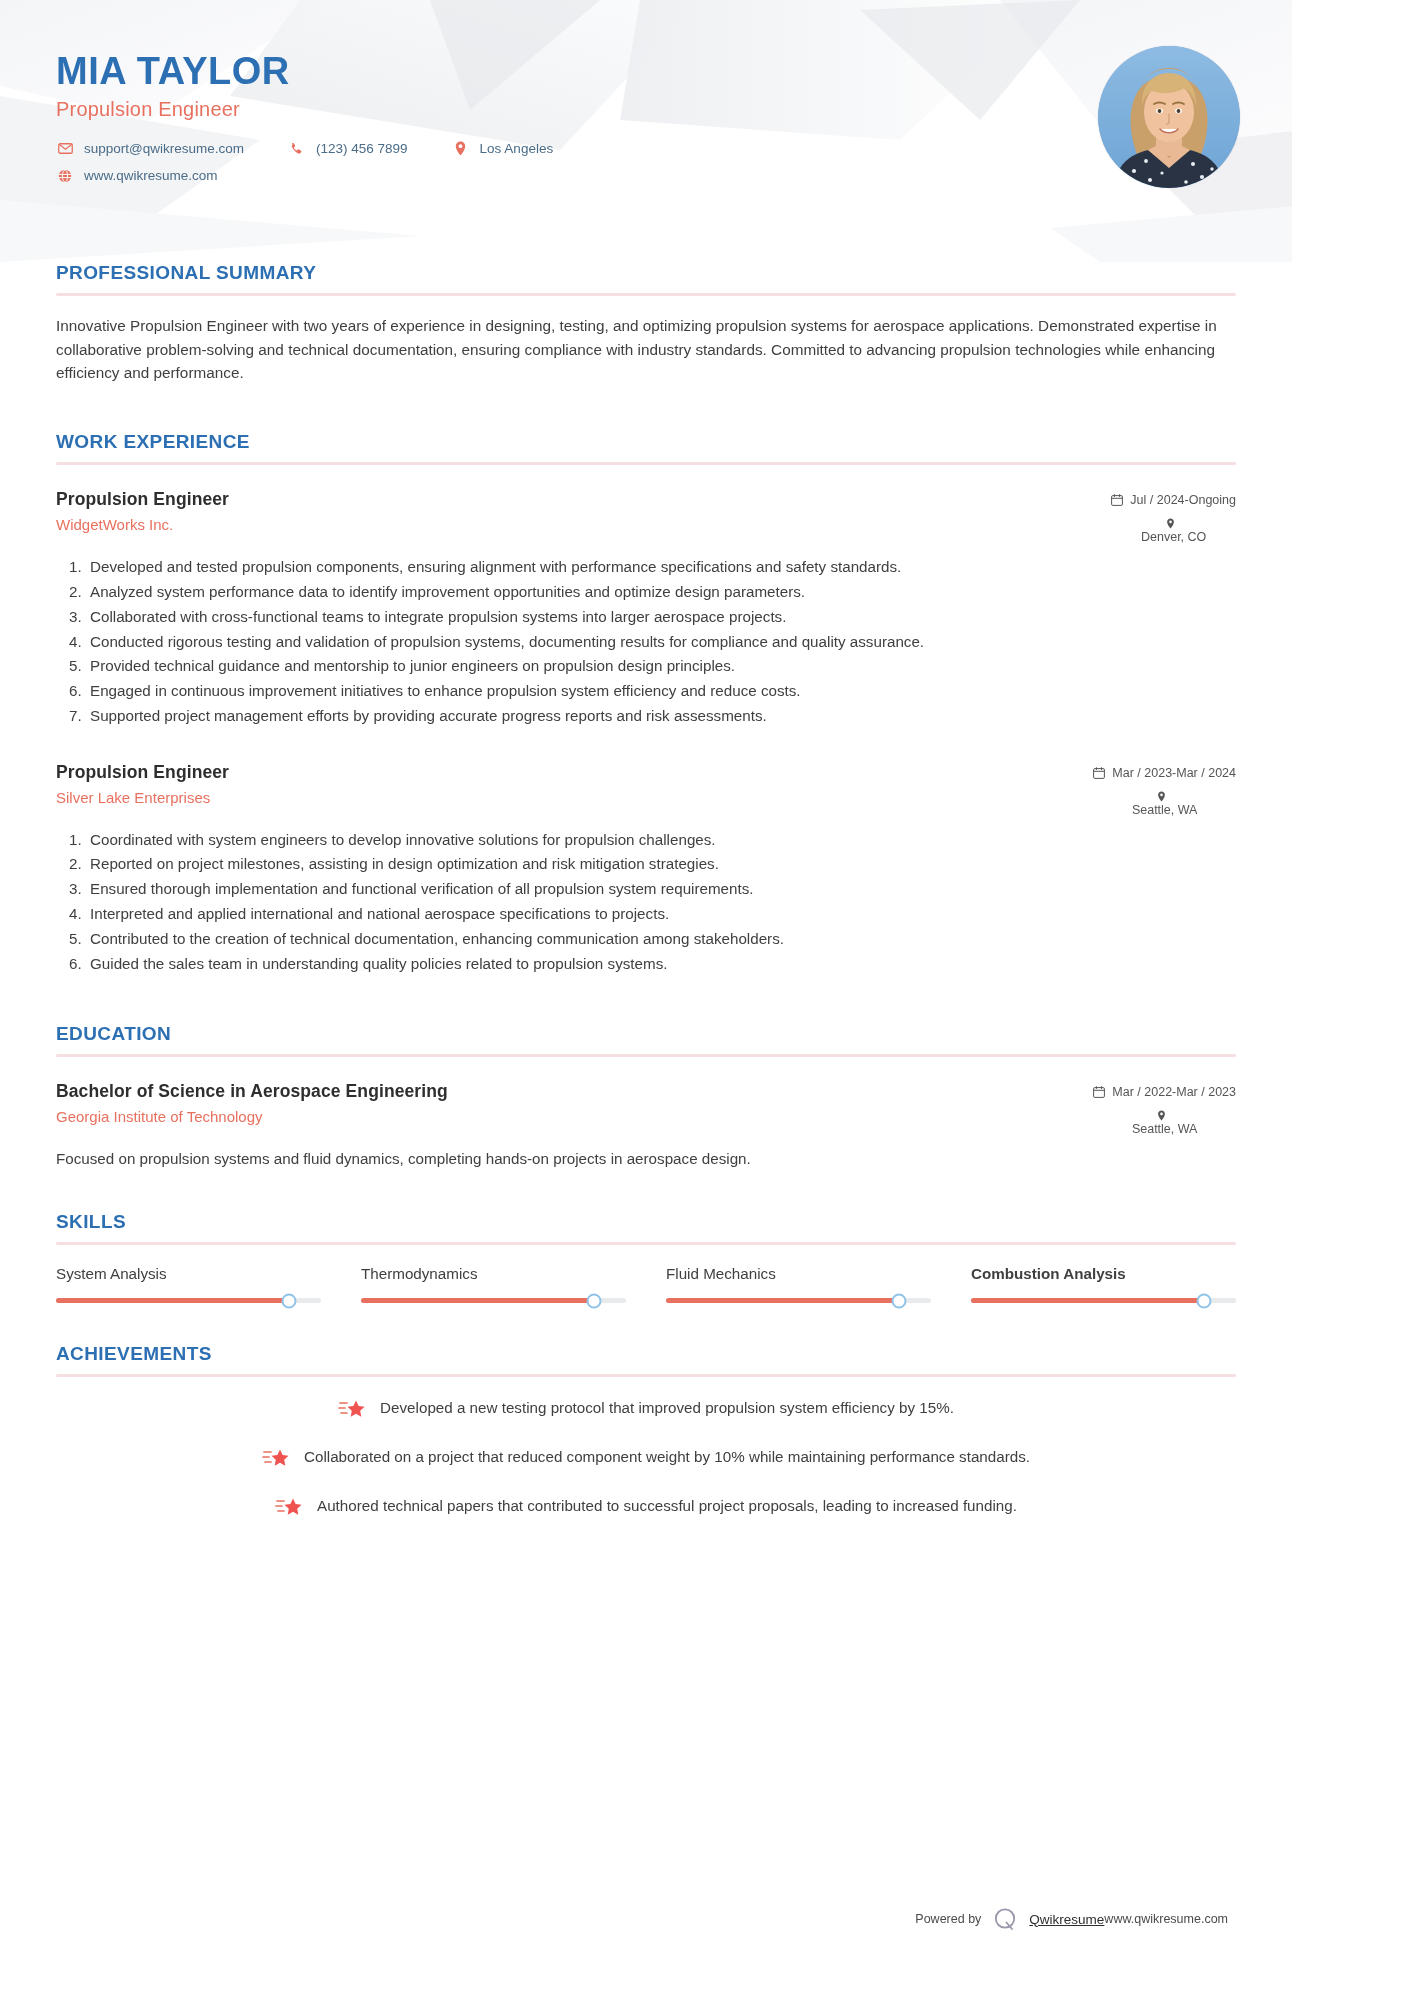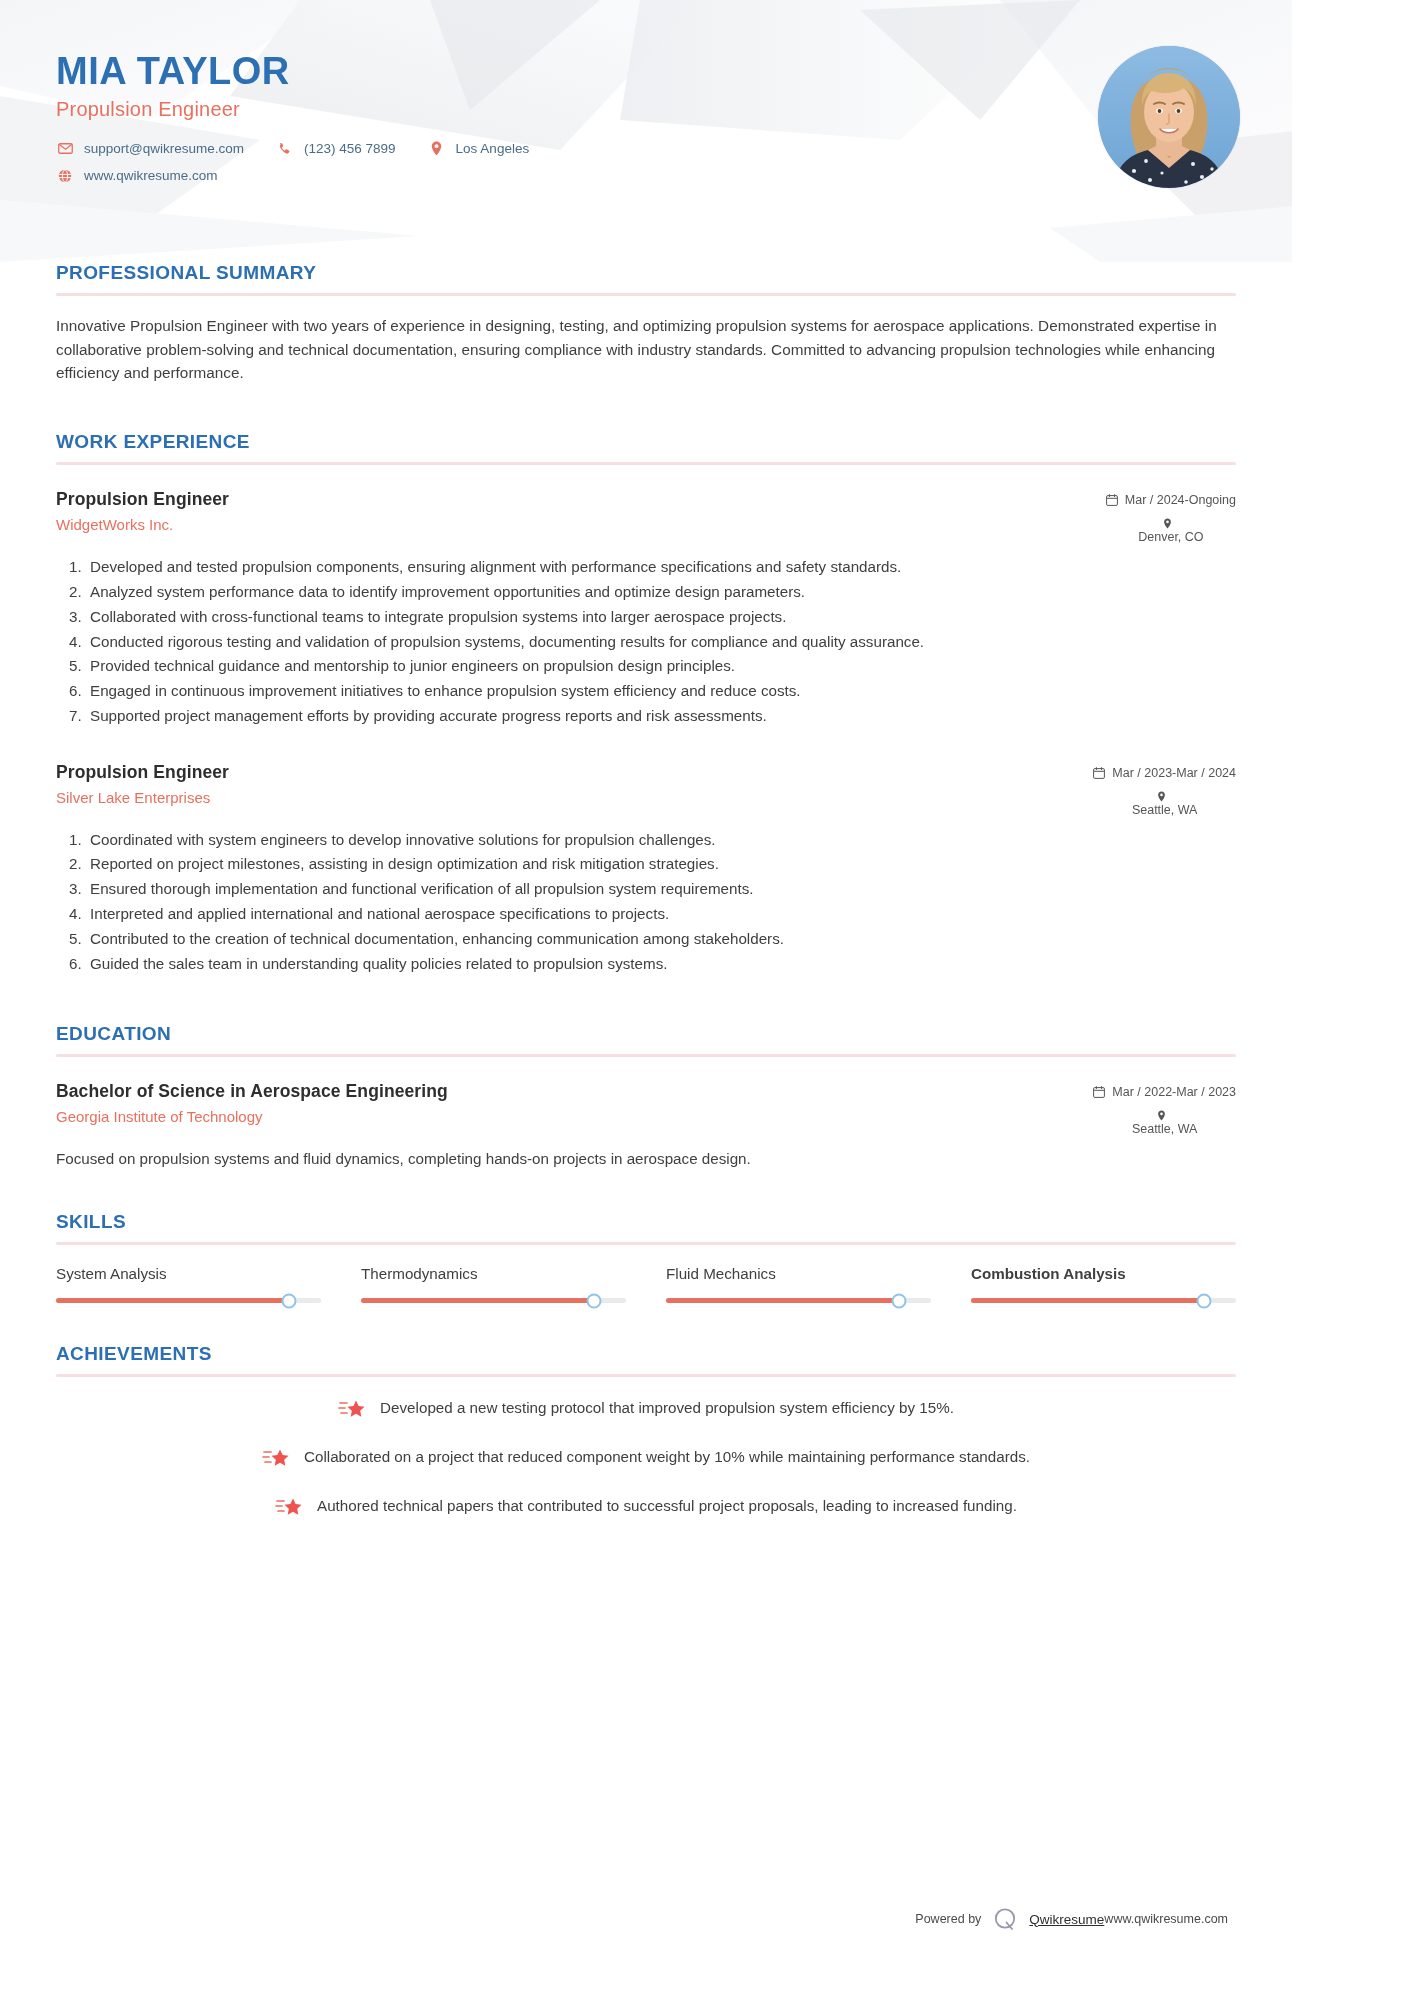--- a/index.html
+++ b/index.html
@@ -18,21 +18,21 @@
 
   
   .header { position: relative; padding: 52px 56px 0 56px; height: 262px; }
   .name {
     font-size: 38px; font-weight: 700; letter-spacing: 0.5px;
     color: #2c6fb3; line-height: 1.05;
   }
   .role { font-size: 20px; color: #e8705f; margin-top: 6px; letter-spacing: .2px; font-weight:400; }
 
   .contact-rows { margin-top: 20px; }
-  .contact-row { display: flex; align-items: center; gap: 4px; margin-bottom: 11px; }
+  .contact-row { display: flex; align-items: center; gap: 16px; margin-bottom: 11px; }
   .contact-item { display:flex; align-items:center; margin-right: 28px; }
   .contact-item .ico { width: 18px; height: 16px; margin-right: 10px; display:flex; align-items:center; justify-content:center; flex:none; }
   .contact-item .txt { font-size: 13.5px; color: #4a6c88; white-space: nowrap; }
 
   .photo {
     position: absolute; right: 52px; top: 46px;
     width: 142px; height: 142px; border-radius: 50%;
     overflow: hidden; background: #7fa9d6;
     box-shadow: 0 0 0 1px rgba(0,0,0,.04);
   }
@@ -259,21 +259,21 @@
           </div>
           <div class="meta">
             <div class="meta-line">
               <span class="ico">
                 <svg width="12" height="12" viewBox="0 0 12 12">
                     <rect x=".6" y="1.6" width="10.8" height="9.8" rx="1.2" fill="none" stroke="#555" stroke-width="1"></rect>
                     <path d="M.6 4.3h10.8" stroke="#555" stroke-width="1"></path>
                     <path d="M3.4.6v2M8.6.6v2" stroke="#555" stroke-width="1" stroke-linecap="round"></path>
                   </svg>
               </span>
-              <span>Mar / 2024-Ongoing</span>
+              <span>Jul / 2024-Ongoing</span>
             </div>
             <div class="meta-line">
               <span class="ico">
                 <svg width="9" height="12" viewBox="0 0 9 12">
                     <path d="M4.5.6C2.6.6 1.1 2.1 1.1 4c0 2.2 2.6 5.6 3.1 6.2.2.2.4.2.6 0C5.3 9.6 7.9 6.2 7.9 4 7.9 2.1 6.4.6 4.5.6z" fill="#555"></path>
                     <circle cx="4.5" cy="3.9" r="1.3" fill="#fff"></circle>
                   </svg>
               </span>
               <span>Denver, CO</span>
             </div>

